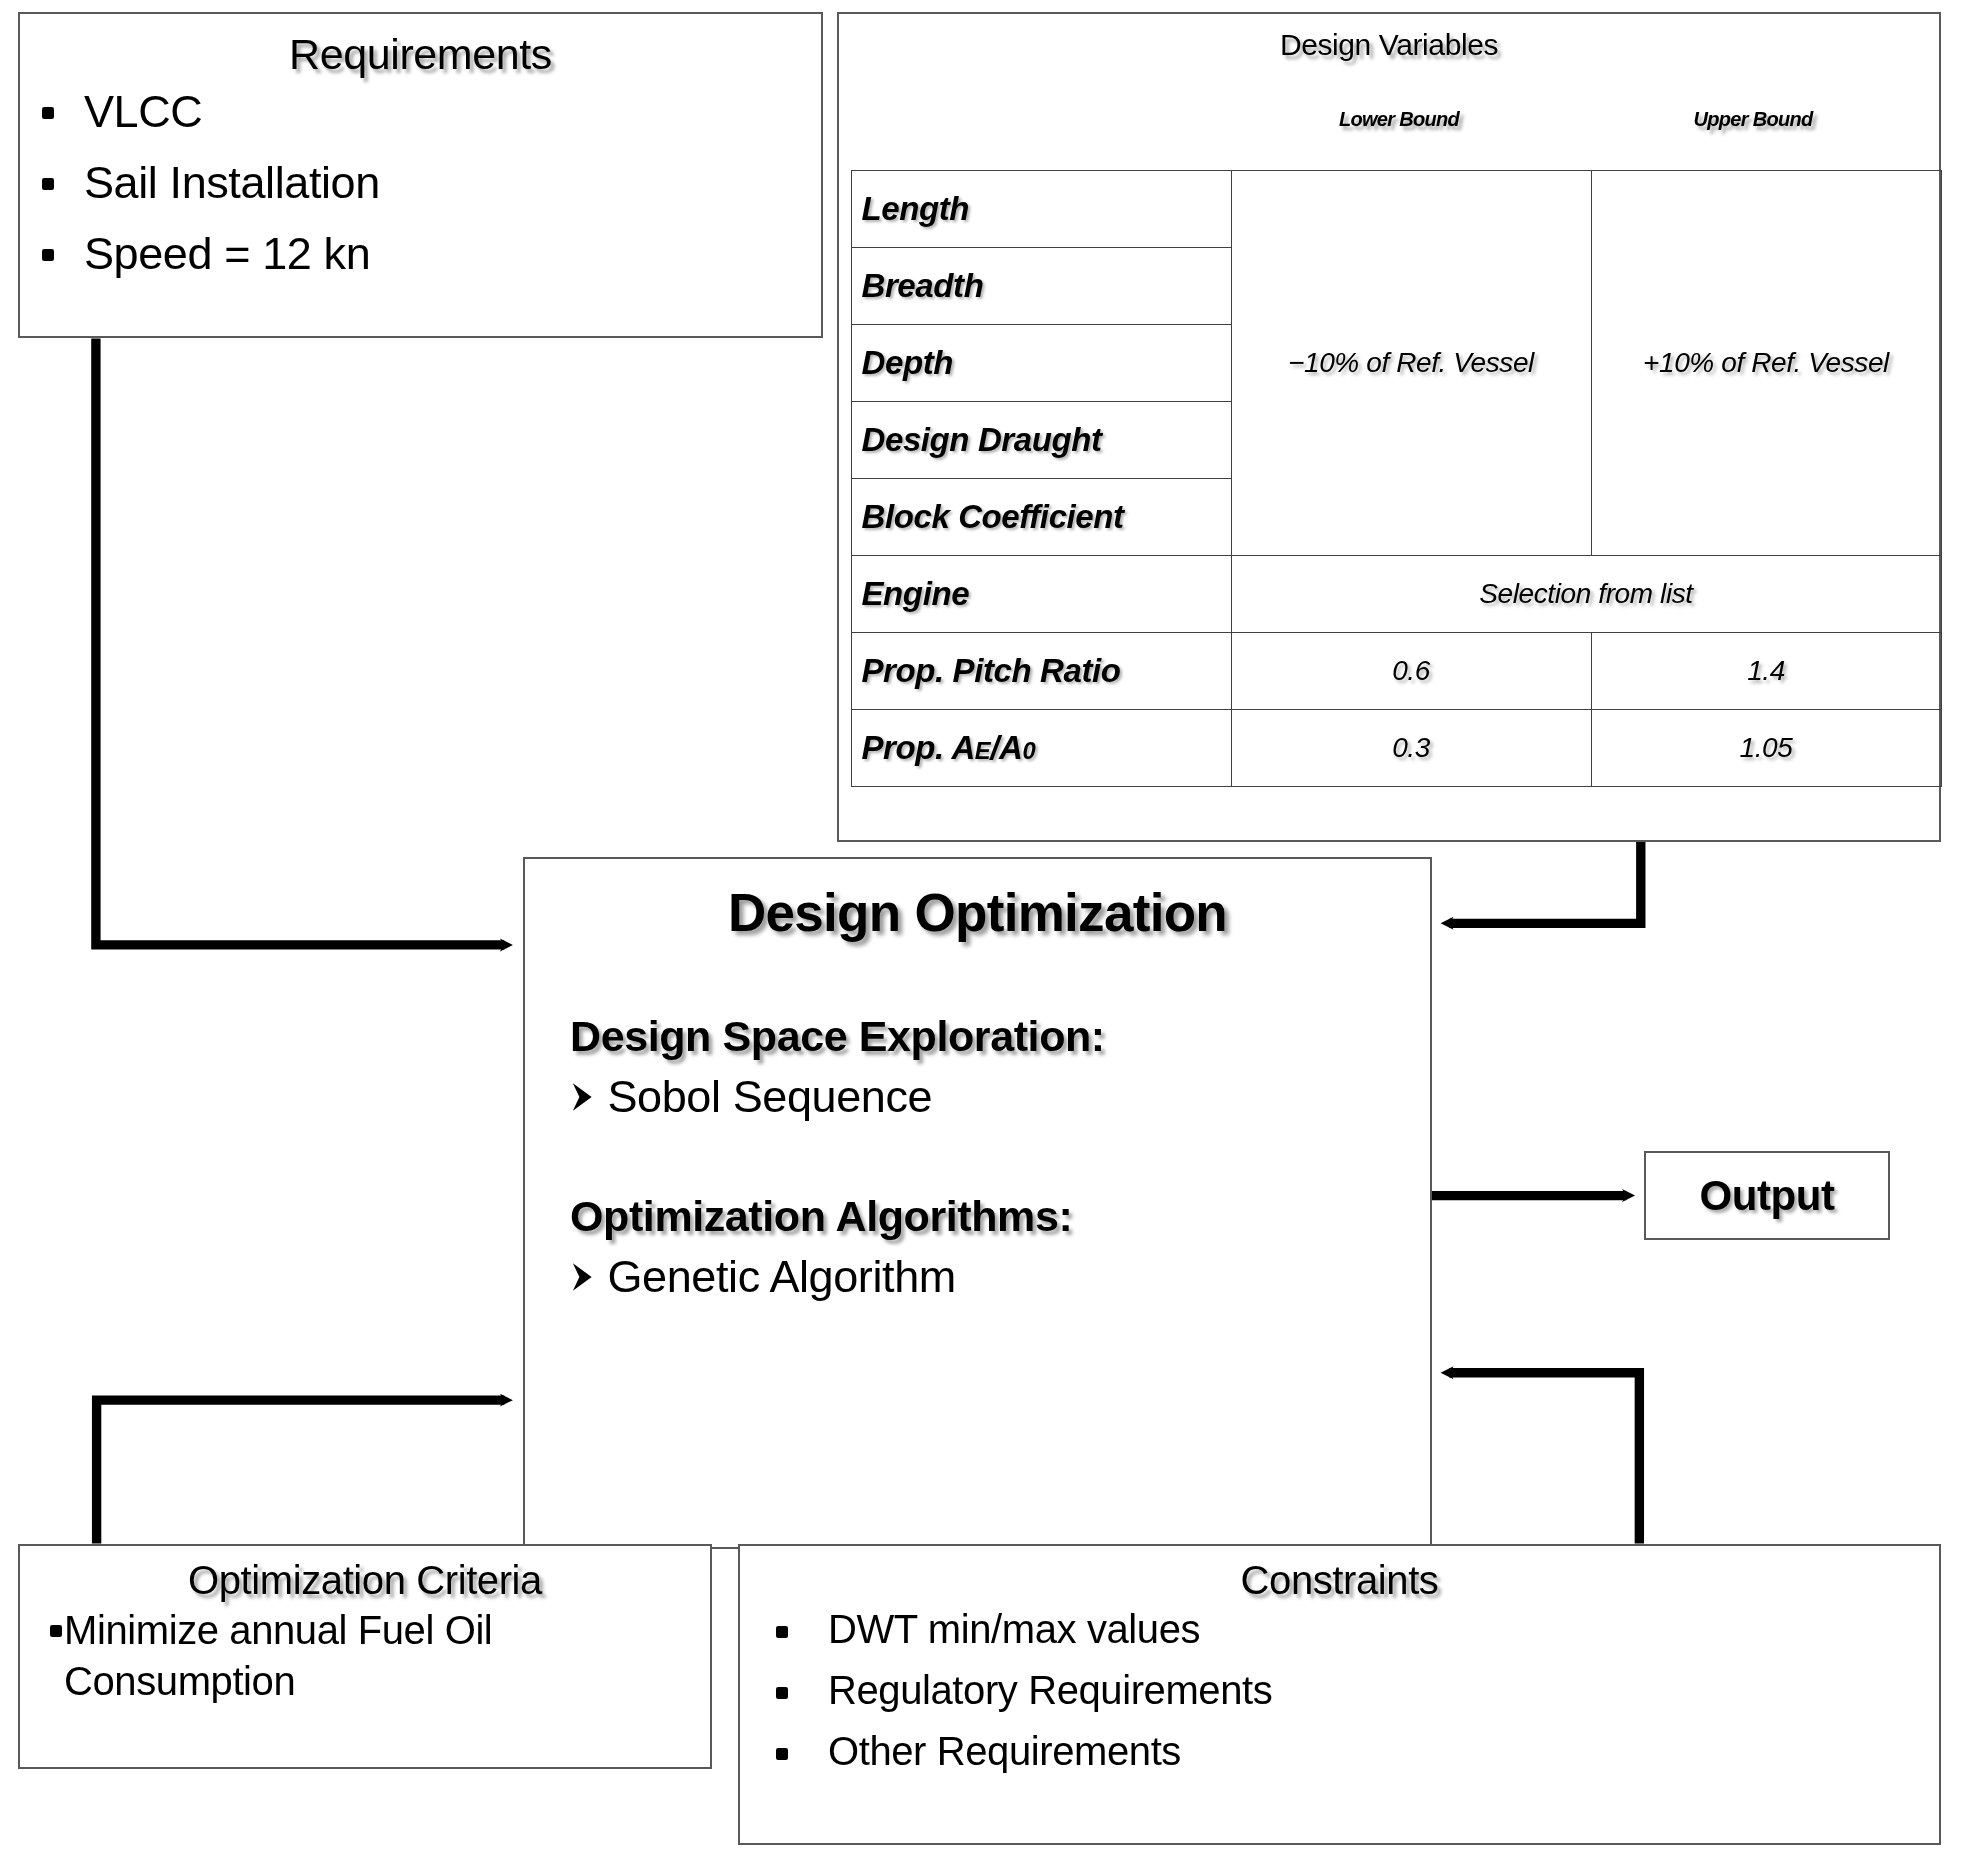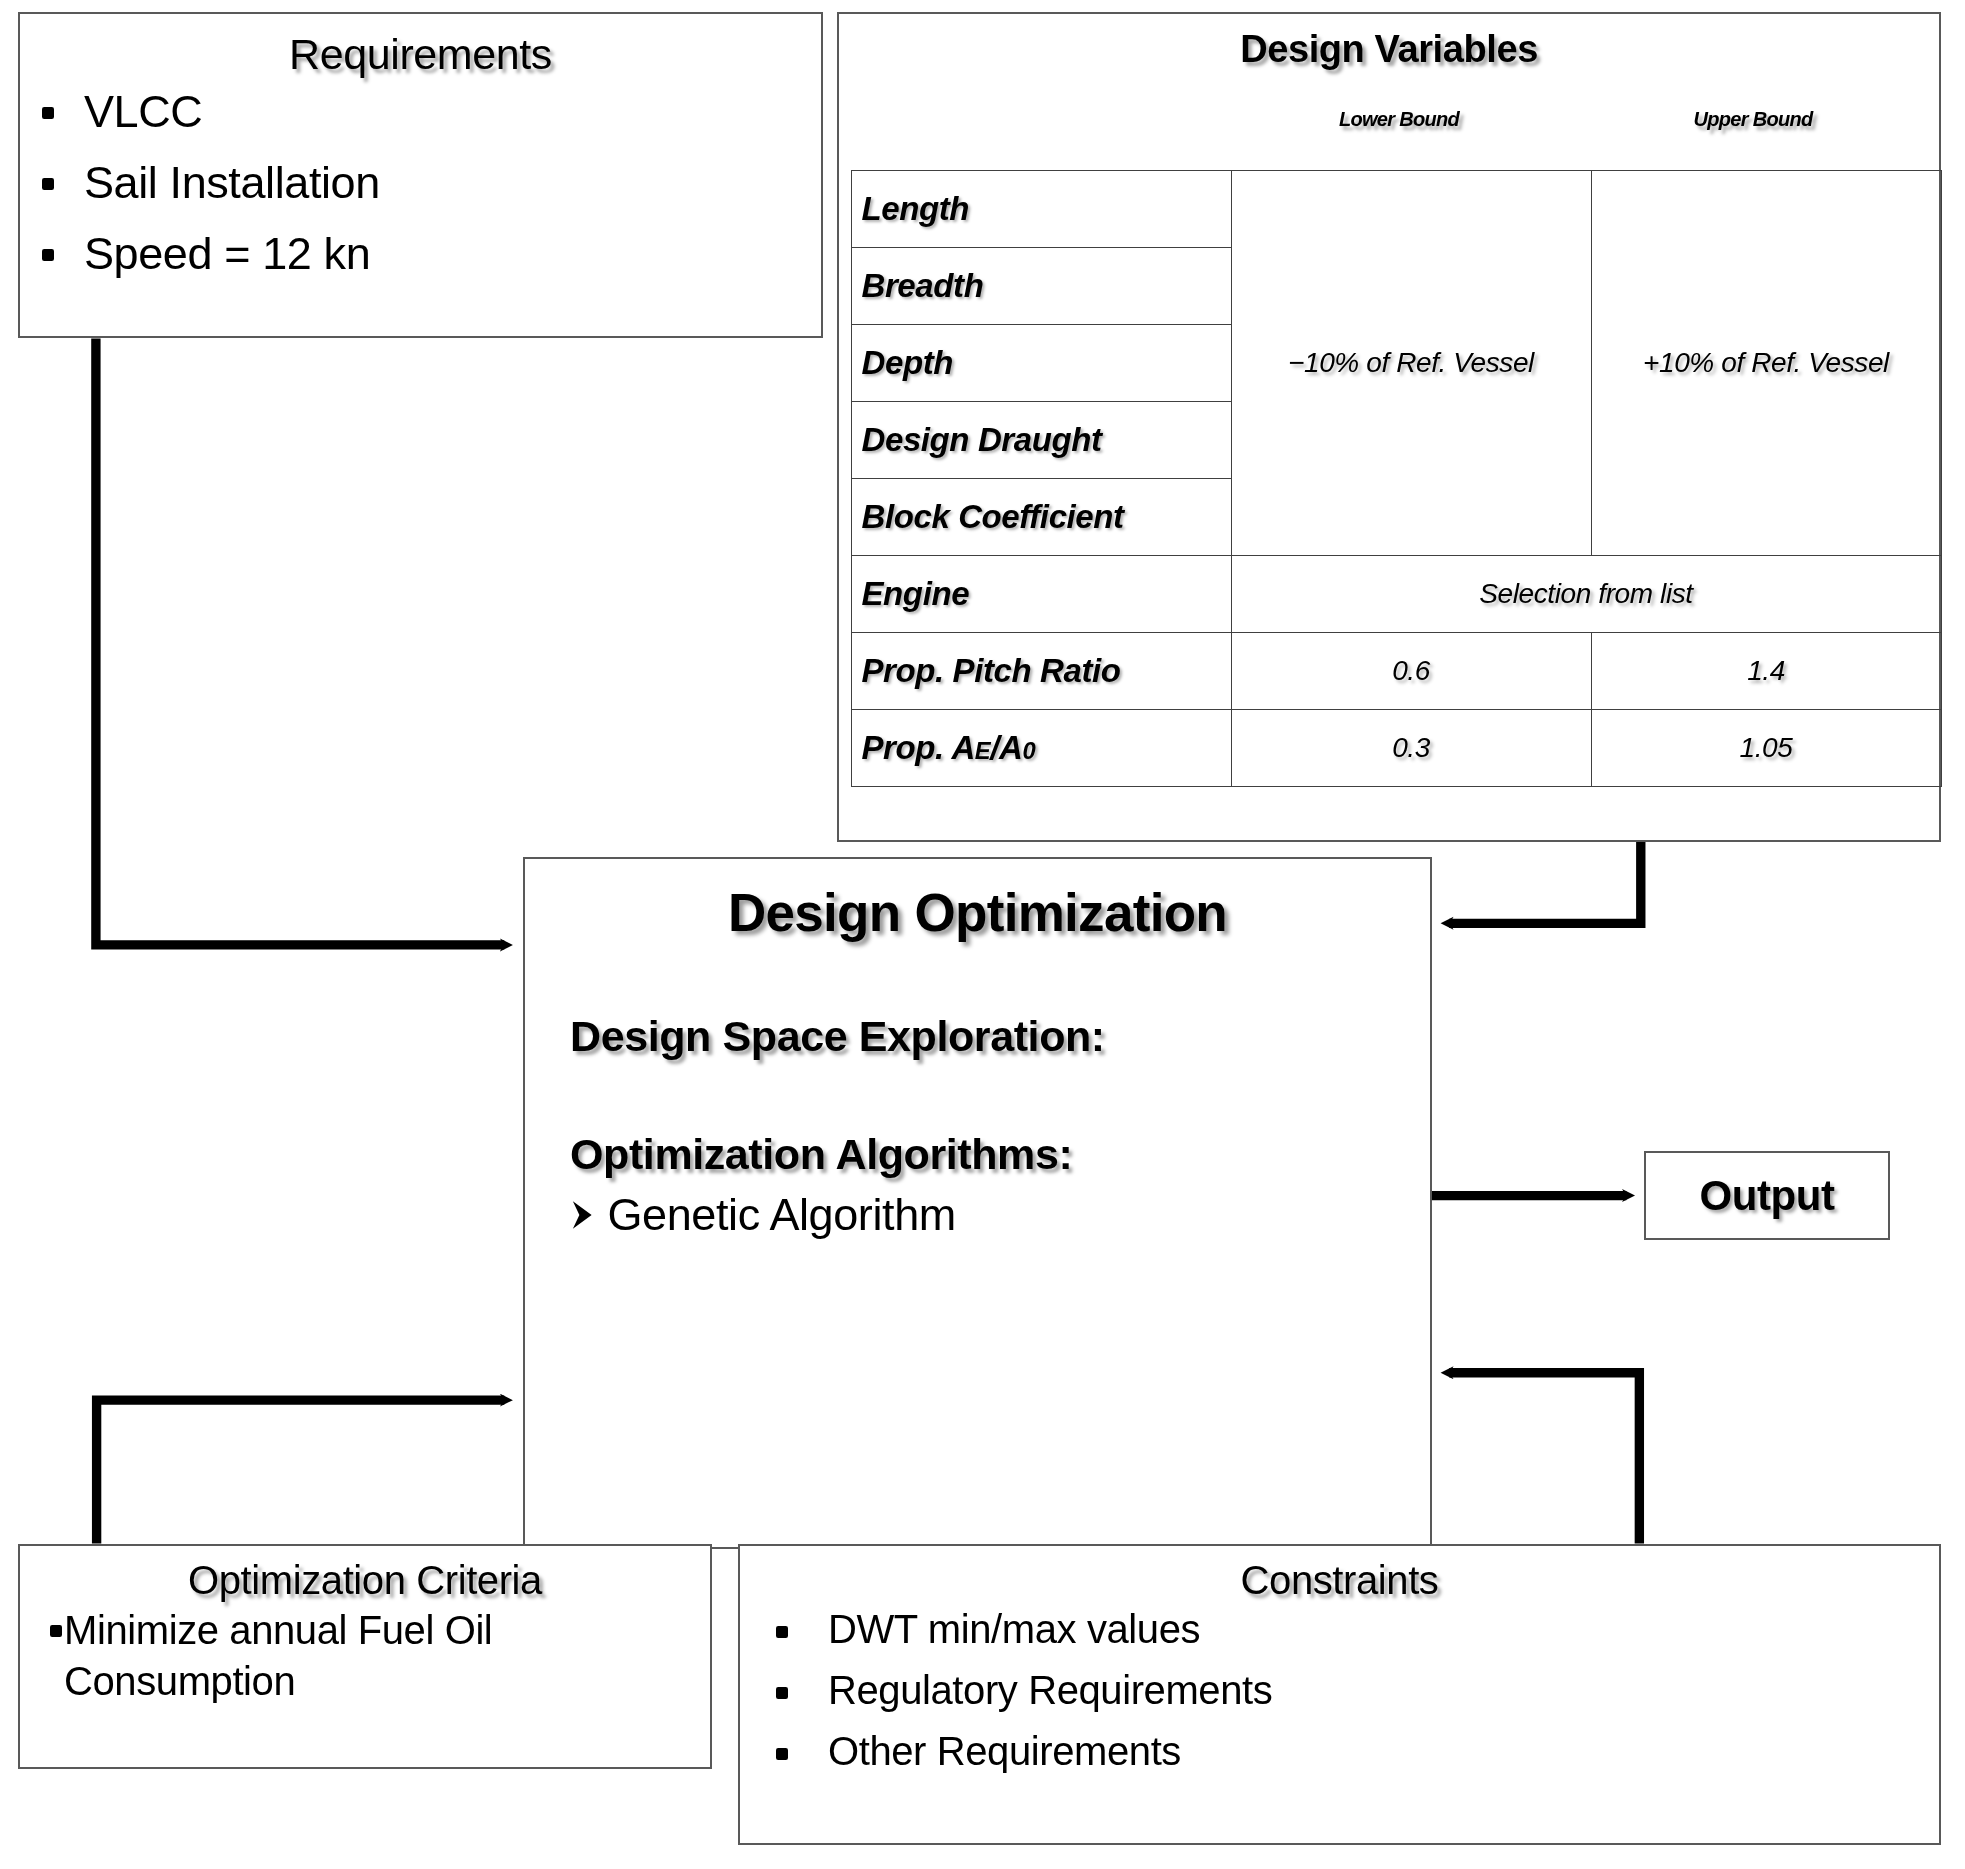--- a/index.html
+++ b/index.html
@@ -51,21 +51,21 @@
     border-radius: 2.2px;
   }
   
   #requirements-box { left: 18px; top: 11.5px; width: 805px; height: 326px; }
   #requirements-box .box-title { font-size: 43px; margin: 16px 0 7.2px 0; }
   #requirements-box ul.bullets { font-size: 45px; margin-top: 7.2px; }
   #requirements-box ul.bullets > li { margin-bottom: 19px; }
 
   
   #design-variables-box { left: 837px; top: 11.5px; width: 1104px; height: 830px; }
-  #design-variables-box .box-title { font-size: 38px; margin: 14.4px 0 1.4px 0; font-weight: bold; }
+  #design-variables-box .box-title { font-size: 30px; margin: 14.4px 0 1.4px 0; }
   .dv-head-row {
     position: absolute;
     left: 11.5px; top: 94px;
     width: 1076px;
     display: flex;
     font-size: 20px;
     font-style: italic;
     font-weight: bold;
     letter-spacing: -0.7px;
   }
@@ -274,20 +274,28 @@
         </tr>
       </tbody>
     </table>
   </div>
 
   <div class="box" id="design-optimization-box">
     <div id="do-title">Design Optimization</div>
 
     <div class="do-group first">
       <div class="do-heading">Design Space  Exploration:</div>
+      <div class="do-item">
+        <span class="arrow-bullet">
+          <svg width="24.5" height="32" viewBox="0 0 34 44">
+            <path d="M4,3 L30,22 L4,41 L13,22 Z" fill="#000"></path>
+          </svg>
+        </span>
+        <span>Sobol Sequence</span>
+      </div>
     </div>
 
     <div class="do-group second">
       <div class="do-heading">Optimization Algorithms:</div>
       <div class="do-item">
         <span class="arrow-bullet">
           <svg width="24.5" height="32" viewBox="0 0 34 44">
             <path d="M4,3 L30,22 L4,41 L13,22 Z" fill="#000"></path>
           </svg>
         </span>

